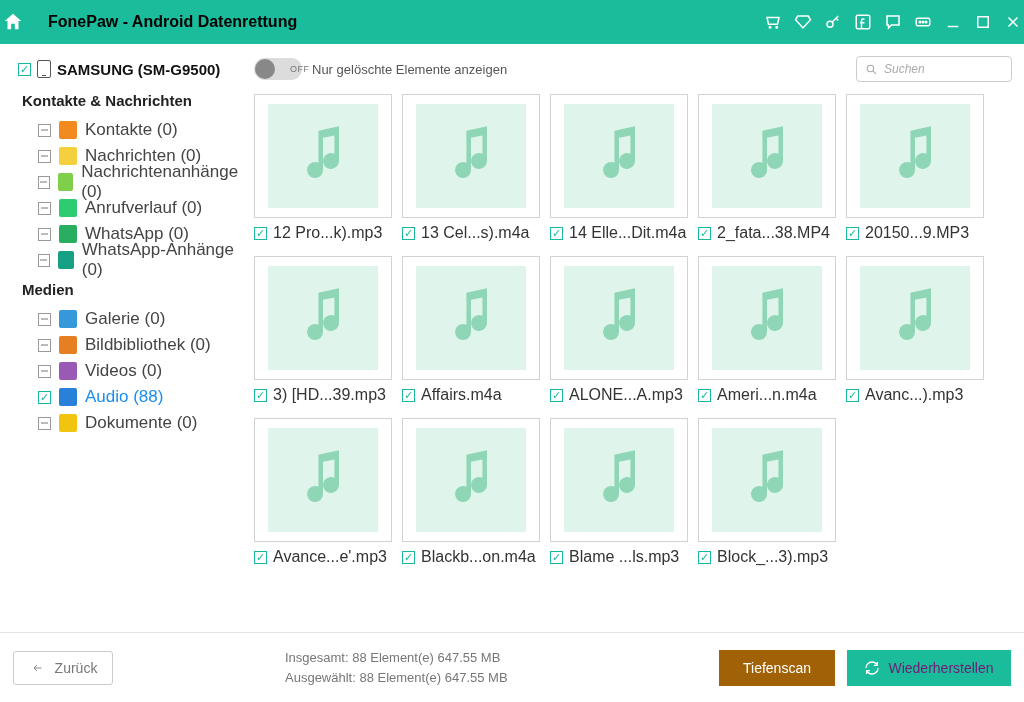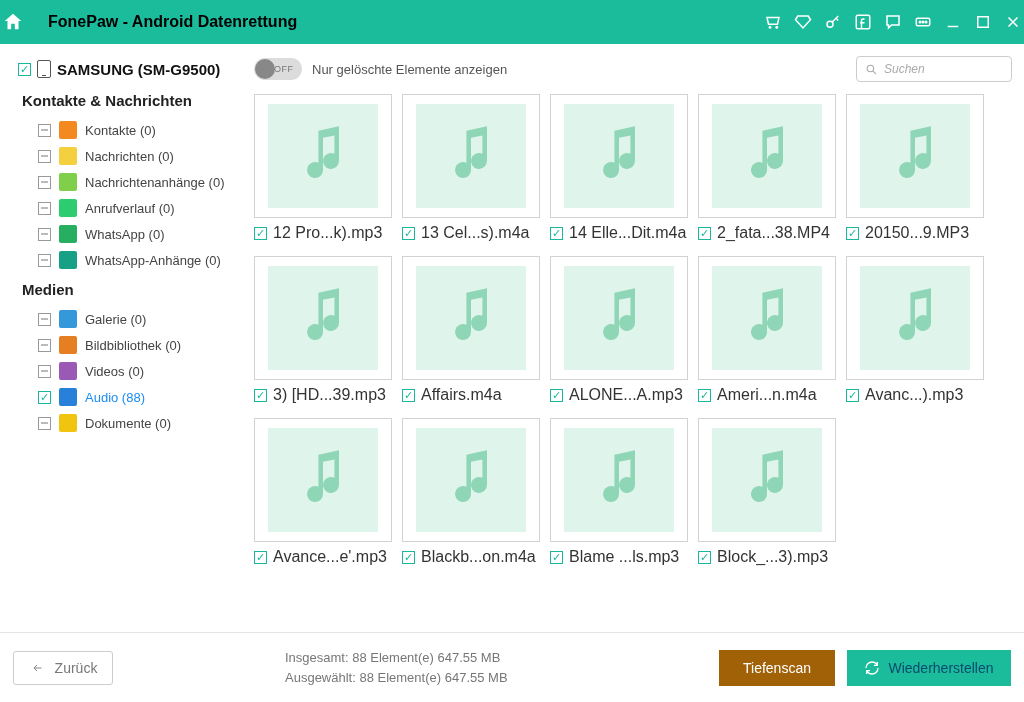--- a/index.html
+++ b/index.html
@@ -12,46 +12,46 @@
   .titlebar .title { font-size: 16px; font-weight: 600; flex: 1; }
   .titlebar .tb-icons { display: flex; gap: 12px; align-items: center; }
   .titlebar .tb-icons svg, .titlebar .tb-icons .glyph { width: 18px; height: 18px; display: block; }
   .body { display: flex; height: 588px; }
   .sidebar { width: 248px; padding: 16px 8px 0 18px; font-size: 13px; color: #333; }
   .device-row { display: flex; align-items: center; gap: 6px; margin-bottom: 14px; }
   .device-name { font-size: 15px; font-weight: 600; color: #111; }
   .section-hdr { font-size: 15px; font-weight: 600; margin: 8px 0 8px 4px; color: #222; }
   .sb-item { display: flex; align-items: center; gap: 8px; height: 26px; padding-left: 20px; }
   .sb-icon { width: 18px; height: 18px; border-radius: 2px; display: inline-flex; align-items: center; justify-content: center; font-size: 11px; color: #fff; }
-  .sb-label { font-size: 13px; color: #444; }
+  .sb-label { font-size: 17px; color: #444; }
   .sb-item.active .sb-label { color: #1a8df0; }
   .chk { width: 13px; height: 13px; border: 1px solid #999; display: inline-flex; align-items: center; justify-content: center; background: #fff; }
   .chk.checked { border-color: #17b89b; }
   .chk.checked::after { content: "✓"; color: #17b89b; font-size: 11px; line-height: 1; }
   .chk.dash::after { content: ""; width: 7px; height: 2px; background: #bbb; }
   .main { flex: 1; display: flex; flex-direction: column; position: relative; }
   .topbar { height: 50px; display: flex; align-items: center; padding: 0 12px 0 6px; }
   .toggle { width: 48px; height: 22px; border-radius: 11px; background: #dcdcdc; position: relative; display: flex; align-items: center; }
   .toggle .knob { width: 20px; height: 20px; border-radius: 50%; background: #888; position: absolute; left: 1px; }
-  .toggle .txt { font-size: 9px; color: #777; margin-left: 20px; letter-spacing: 0.5px; }
+  .toggle .txt { font-size: 9px; color: #777; margin-left: 36px; letter-spacing: 0.5px; }
   .toggle-label { margin-left: 10px; font-size: 13px; color: #555; }
   .search { margin-left: auto; width: 156px; height: 26px; border: 1px solid #ccc; border-radius: 4px;
             display: flex; align-items: center; padding: 0 8px; color: #aaa; font-size: 12px; font-style: italic; gap: 6px; }
   .grid-wrap { flex: 1; overflow: hidden; padding: 0 16px 0 6px; position: relative; }
   .grid { display: grid; grid-template-columns: repeat(5, 138px); gap: 14px 10px; }
   .thumb { border: 1px solid #d2d2d2; width: 138px; height: 124px; display: flex; align-items: center; justify-content: center; background: #fff; }
   .note { width: 110px; height: 104px; background: #dff4ea; display: flex; align-items: center; justify-content: center; }
   .caption { display: flex; align-items: center; gap: 6px; margin-top: 6px; font-size: 16px; color: #333; white-space: nowrap; overflow: hidden; }
   .footer { height: 70px; border-top: 1px solid #e4e4e4; display: flex; align-items: center; padding: 0 13px; gap: 12px; }
   .btn-back { width: 100px; height: 34px; border: 1px solid #ccc; border-radius: 3px; background: #fff;
               display: flex; align-items: center; justify-content: center; gap: 8px; color: #777; font-size: 14px; cursor: pointer; }
   .stats { margin-left: 160px; font-size: 13px; color: #777; line-height: 1.5; text-align: left; }
   .spacer { flex: 1; }
   .btn-deep { width: 116px; height: 36px; background: #a16207; color: #fff; border: none; font-size: 14px; cursor: pointer; }
-  .btn-recover { width: 164px; height: 36px; background: #1abc9c; color: #0c4a6e; border: none; font-size: 14px; cursor: pointer;
+  .btn-recover { width: 164px; height: 36px; background: #1abc9c; color: #701a75; border: none; font-size: 14px; cursor: pointer;
                  display: flex; align-items: center; justify-content: center; gap: 8px; }
   .phone-ico { width: 14px; height: 18px; border: 1.5px solid #555; border-radius: 2px; position: relative; }
   .phone-ico::after { content:""; position:absolute; bottom:1px; left:50%; transform:translateX(-50%); width:4px; height:1.5px; background:#555; }
 </style>
 </head>
 <body>
 
 <div class="titlebar">
   <svg class="home" viewBox="0 0 24 24" fill="#fff">
       <path d="M12 3l9 8h-3v9h-4v-6h-4v6H6v-9H3z"></path>

